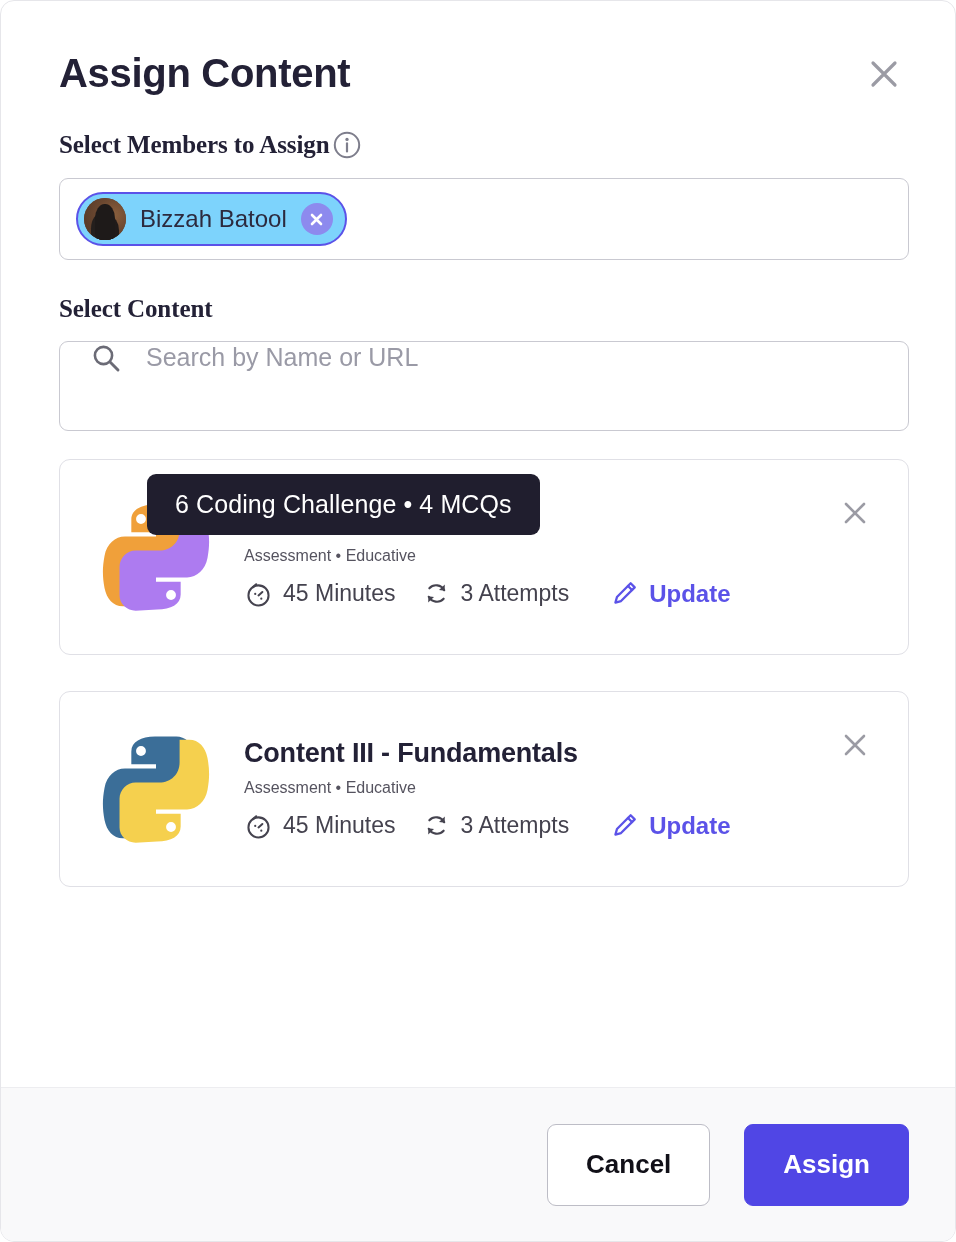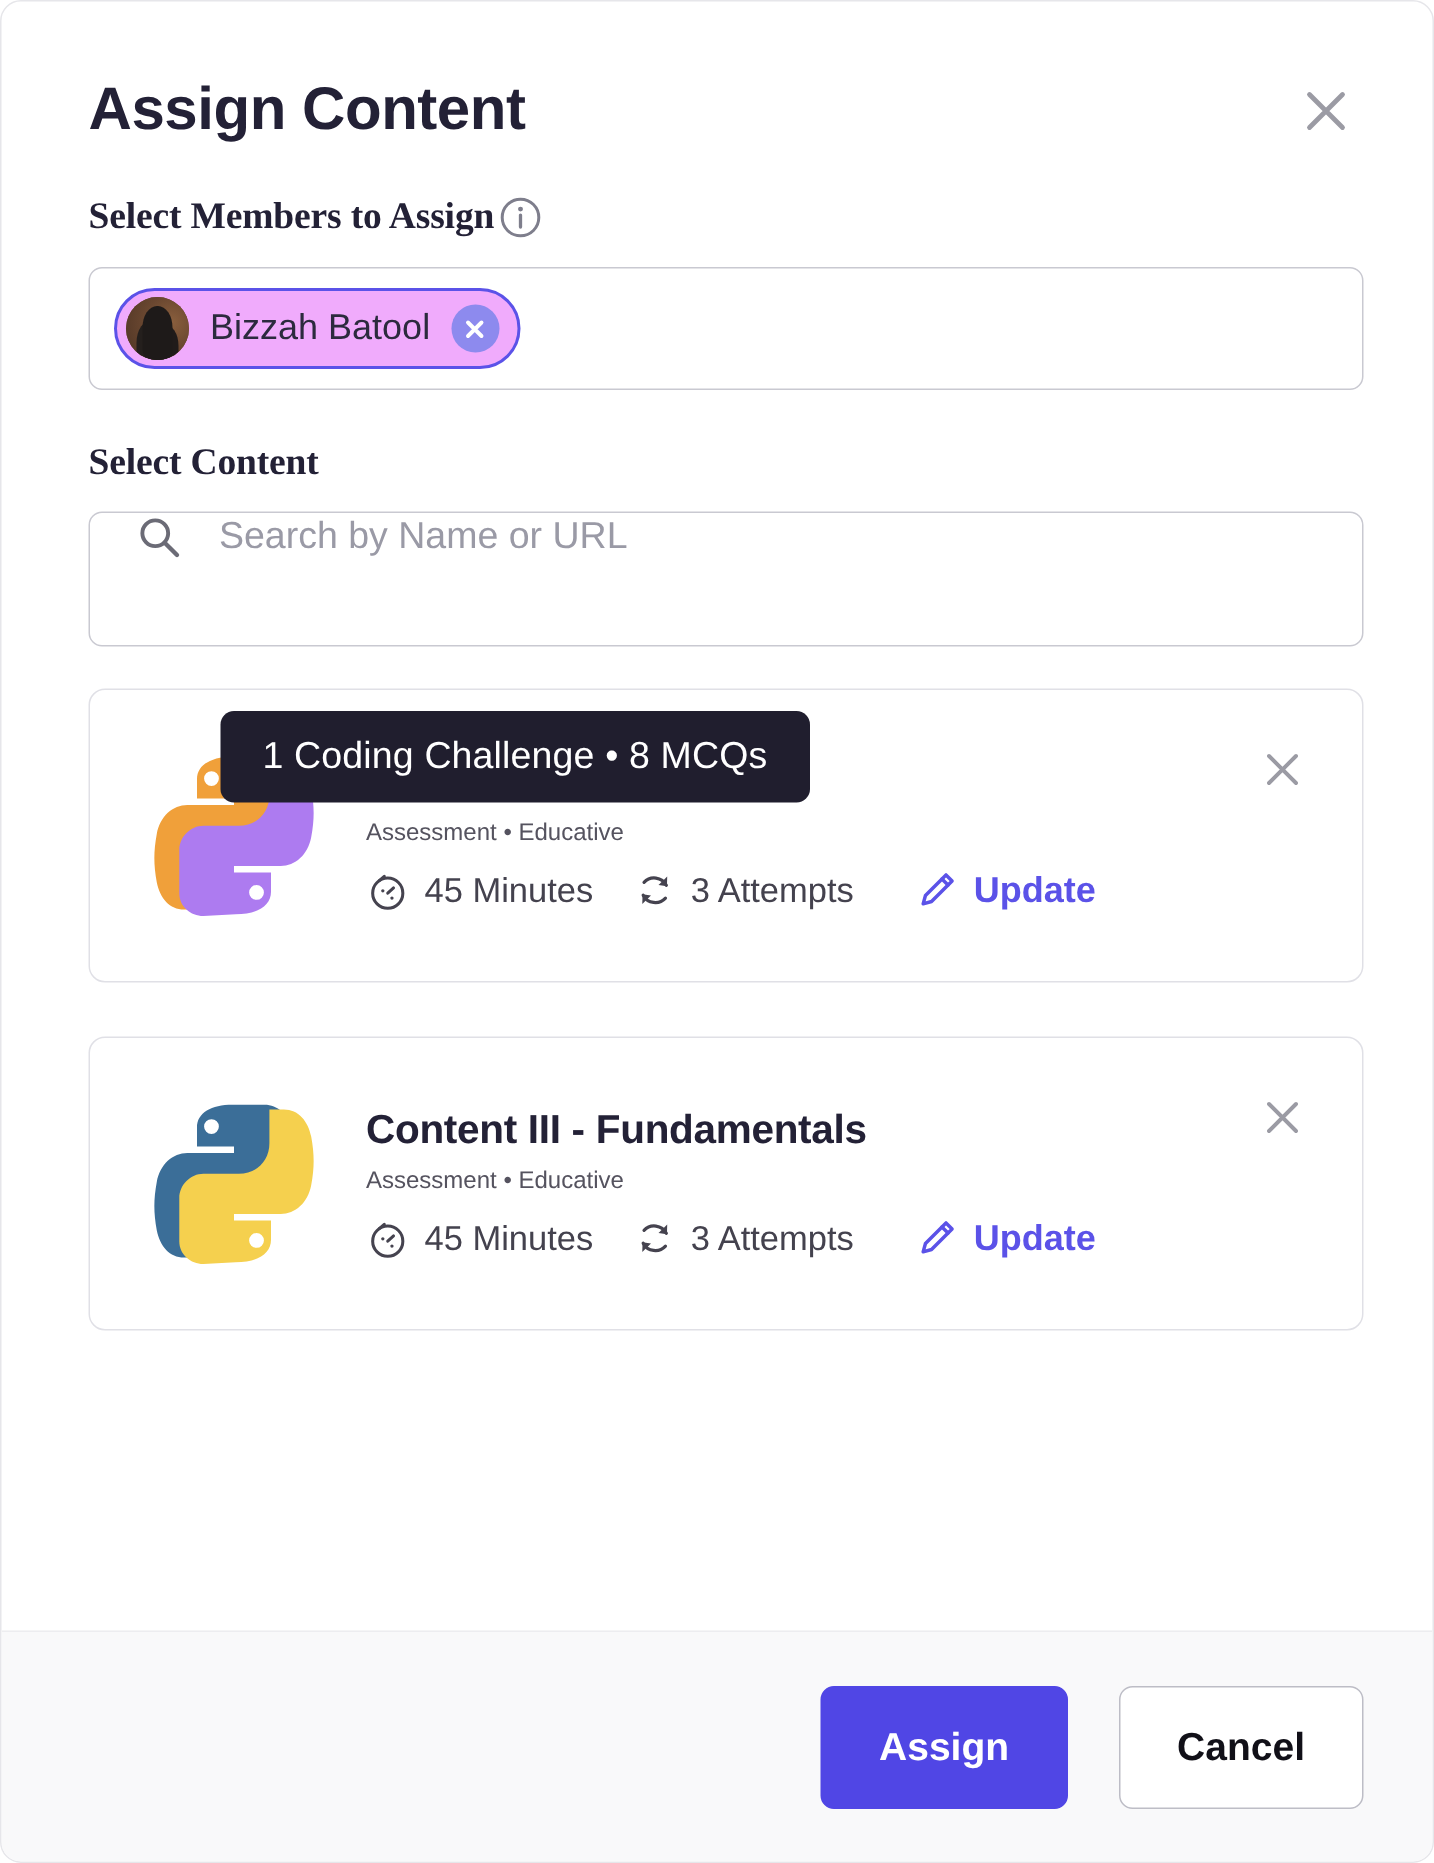--- a/index.html
+++ b/index.html
@@ -89,21 +89,21 @@
     display: flex;
     align-items: center;
     flex-wrap: wrap;
     gap: 10px;
     padding: 10px 16px;
   }
   .member-chip {
     display: flex;
     align-items: center;
     gap: 14px;
-    background: #f0abfc;
+    background: #7dd3fc;
     border: 2px solid #5b52e8;
     border-radius: 999px;
     padding: 5px 12px 5px 6px;
     height: 54px;
   }
   .avatar {
     width: 42px;
     height: 42px;
     border-radius: 50%;
     overflow: hidden;
@@ -386,21 +386,21 @@
               <span>Update</span>
             </a>
           </div>
         </div>
         <button class="card-remove">
           <svg width="28" height="28" viewBox="0 0 28 28">
             <path d="M5 5 L23 23 M23 5 L5 23" stroke="#9b9ba4" stroke-width="2.6" stroke-linecap="round"></path>
           </svg>
         </button>
 
-        <div class="tooltip">1 Coding Challenge  •  8 MCQs</div>
+        <div class="tooltip">6 Coding Challenge  •  4 MCQs</div>
       </div>
 
       <div class="content-card">
         <div class="card-logo">
           <svg width="118" height="118" viewBox="0 0 110 110">
             <path d="M54 6 c-13 0 -22 5 -22 14 v12 h23 v4 H26 c-9 0 -17 7 -19 18 c-2 11 -2 19 0 30 c2 10 8 17 17 17 h9 V85 c0-11 8-19 19-19 h22 c8 0 15-7 15-15 V20 c0-8-7-14-15-14 z M41 15 a4.6 4.6 0 1 1 0 9.2 a4.6 4.6 0 0 1 0-9.2 z" fill="#3B6E98"></path>
             <path d="M56 104 c13 0 22-5 22-14 V78 H55 v-4 h29 c9 0 17-7 19-18 c2-11 2-19 0-30 c-2-10-8-17-17-17 h-9 v21 c0 11-8 19-19 19 H36 c-8 0-15 7-15 15 v27 c0 8 7 14 15 14 z M69 95 a4.6 4.6 0 1 1 0-9.2 a4.6 4.6 0 0 1 0 9.2 z" fill="#F5D04E"></path>
           </svg>
         </div>
         <div class="card-main">
@@ -439,17 +439,17 @@
           <svg width="28" height="28" viewBox="0 0 28 28">
             <path d="M5 5 L23 23 M23 5 L5 23" stroke="#9b9ba4" stroke-width="2.6" stroke-linecap="round"></path>
           </svg>
         </button>
       </div>
 
     </div>
   </div>
 
   <div class="dialog-footer">
+    <button class="btn btn-cancel">Cancel</button>
     <button class="btn btn-assign">Assign</button>
-    <button class="btn btn-cancel">Cancel</button>
   </div>
 
 </div>
 
 </body></html>

